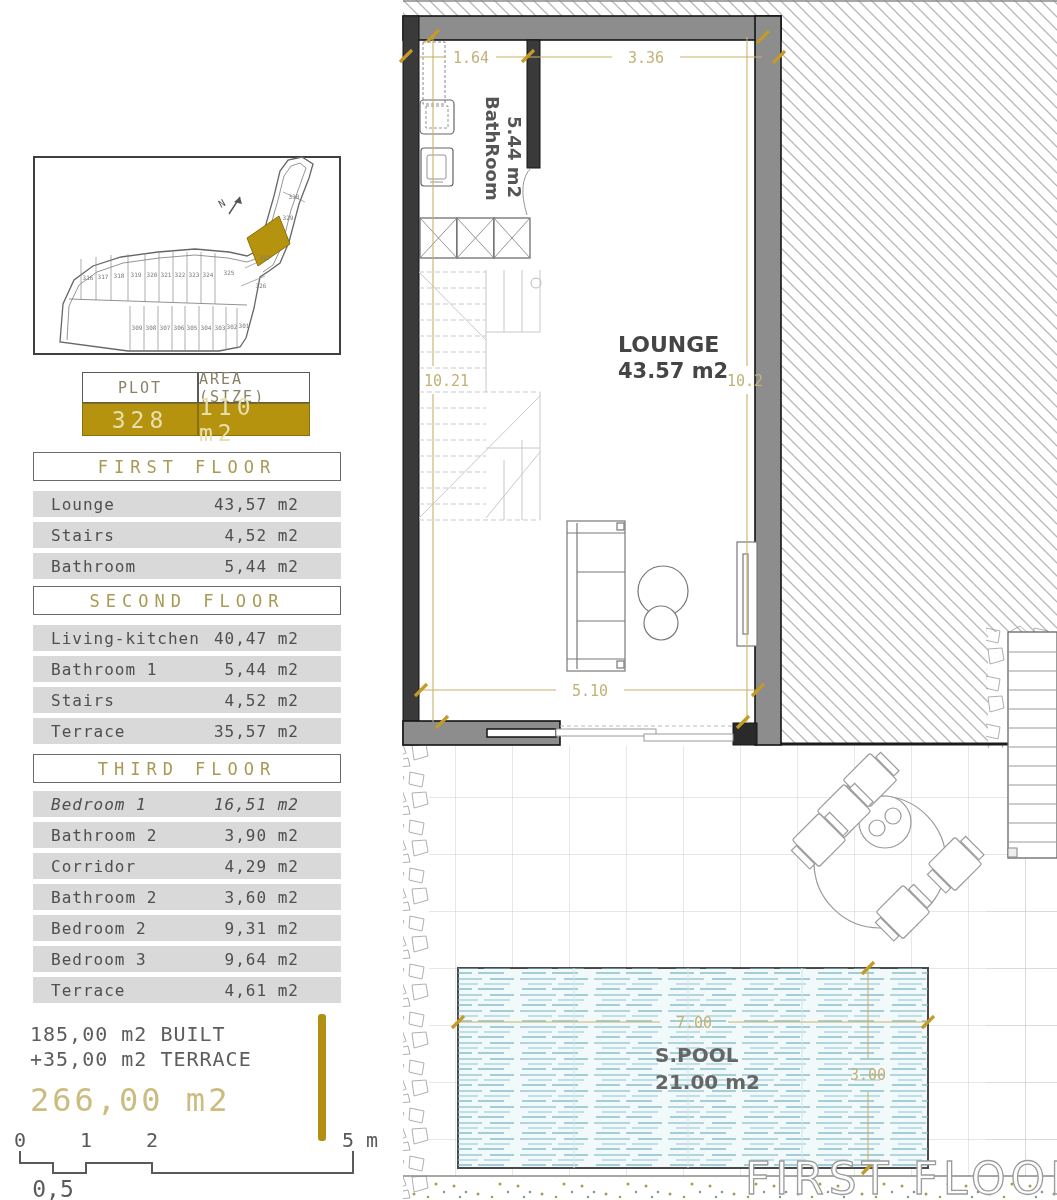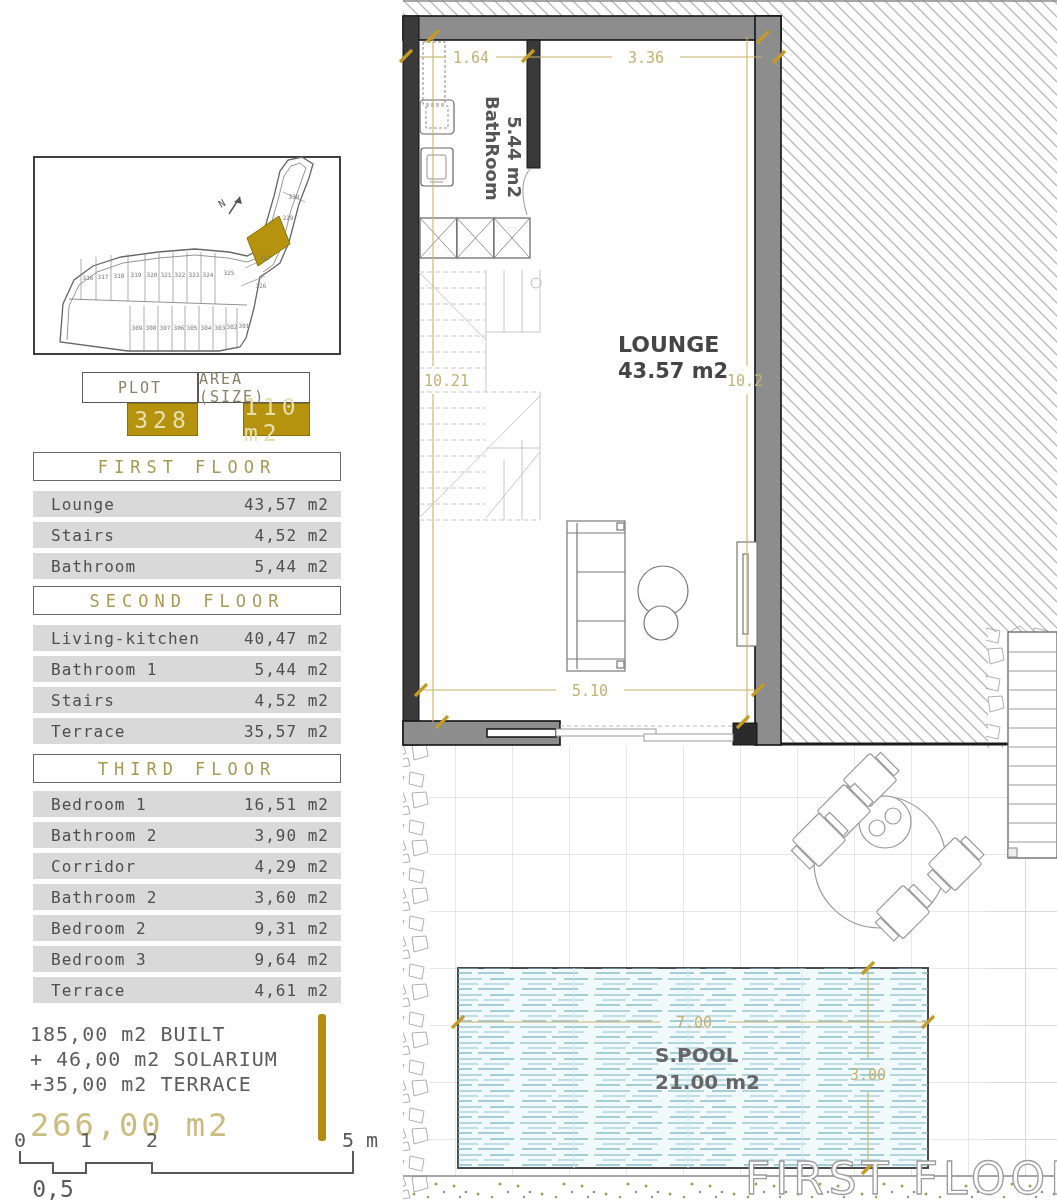--- a/index.html
+++ b/index.html
@@ -4,29 +4,29 @@
 <style>
   html,body{margin:0;padding:0;background:#ffffff;}
   #canvas{position:relative;width:1057px;height:1200px;background:#ffffff;overflow:hidden;
           font-family:"DejaVu Sans Mono", monospace;}
   .abs{position:absolute;}
   
   .plot-table{left:72px;top:372px;width:228px;display:grid;grid-template-columns:116px 112px;padding-left:10px;}
   .plot-table .hc{background:#fff;border:1.6px solid #5a5a5a;height:29px;display:flex;align-items:center;justify-content:center;
                   color:#8b8266;font-size:15px;letter-spacing:2px;}
   .plot-table .vc{background:#b6930e;border:1.6px solid #8a6f0a;height:31px;display:flex;align-items:center;justify-content:center;
-                  color:#e6dfae;font-size:23px;letter-spacing:5px;margin-left:45px;}
+                  color:#e6dfae;font-size:23px;letter-spacing:5px;}
   .floor-col{left:33px;top:452px;width:308px;}
   .fl-header{height:27px;border:1.6px solid #6a6a6a;background:#fff;display:flex;align-items:center;justify-content:center;
              color:#a89a55;font-size:17px;letter-spacing:6px;}
   .fl-row{height:26px;background:#d9d9d9;display:flex;align-items:center;justify-content:space-between;
           color:#4f4f4f;font-size:16px;margin-bottom:5px;}
   .fl-row .rn{padding-left:18px;letter-spacing:1px;}
-  .fl-row .rv{padding-right:12px;letter-spacing:1px;}
-  .gap10{margin-top:10px;} .gap8{margin-top:8px;} .gap7{margin-top:7px;}
+  .fl-row .rv{padding-right:42px;letter-spacing:1px;}
+  .gap10{margin-top:10px;} .gap8{margin-top:8px;font-style:italic;} .gap7{margin-top:7px;}
   .summary{left:30px;top:1022px;width:280px;text-align:left;color:#5d5d5d;font-size:20px;line-height:25px;letter-spacing:1px;}
   .summary .total{color:#cbbc80;font-size:32px;letter-spacing:3px;margin-top:8px;line-height:40px;}
   .gold-bar{left:318px;top:1014px;width:8px;height:127px;background:#b28f12;border-radius:3px;}
   svg text{font-family:"DejaVu Sans Mono", monospace;}
   text.sanslbl{font-family:"DejaVu Sans", sans-serif;}
 </style>
 </head>
 <body>
 
 <div id="canvas">
@@ -172,21 +172,20 @@
       <span class="rv">9,64 m2</span>
       </div>
     <div class="fl-row">
       <span class="rn">Terrace</span>
       <span class="rv">4,61 m2</span>
       </div>
   </div>
 
   <div class="abs summary">
     <div>185,00 m2 BUILT</div>
-    <div>+ 46,00 m2 SOLARIUM</div>
     <div>+35,00 m2 TERRACE</div>
     <div class="total">266,00 m2</div>
   </div>
   <div class="abs gold-bar"></div>
 
   <svg class="abs" style="left:0;top:0;" width="1057" height="1200" viewBox="0 0 1057 1200">
     <defs>
       <pattern id="hatch" width="13" height="13" patternUnits="userSpaceOnUse">
         <path d="M-1,-1 L14,14 M-4,9 L4,17 M9,-4 L17,4" stroke="#b8b8b8" stroke-width="1.3" fill="none"></path>
       </pattern>

